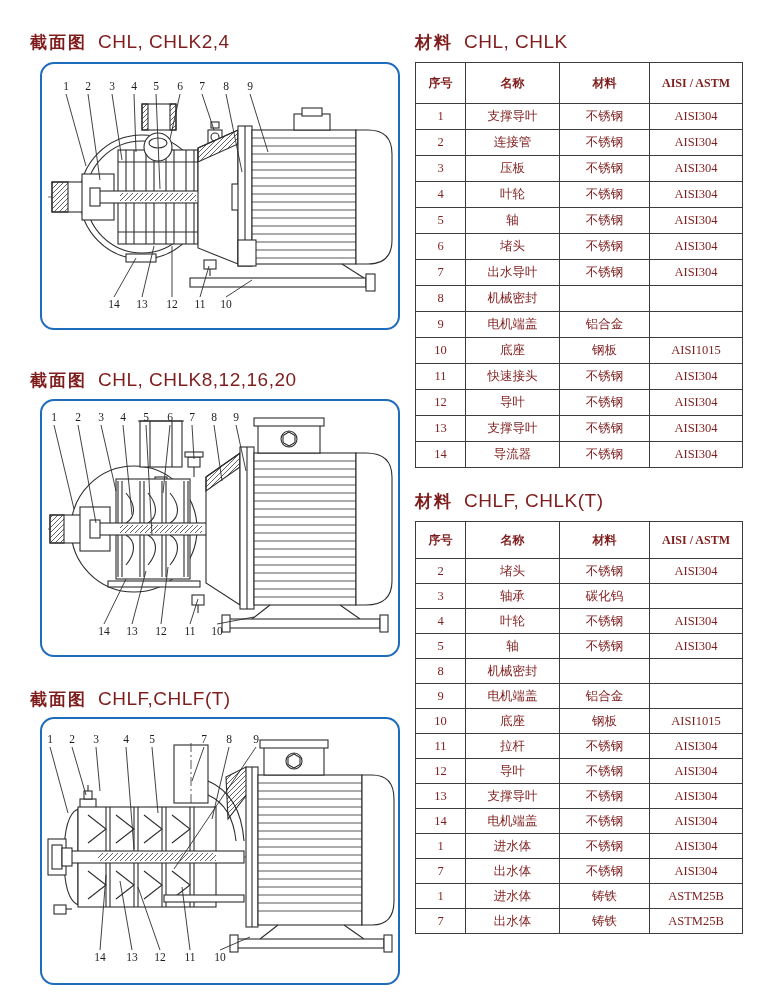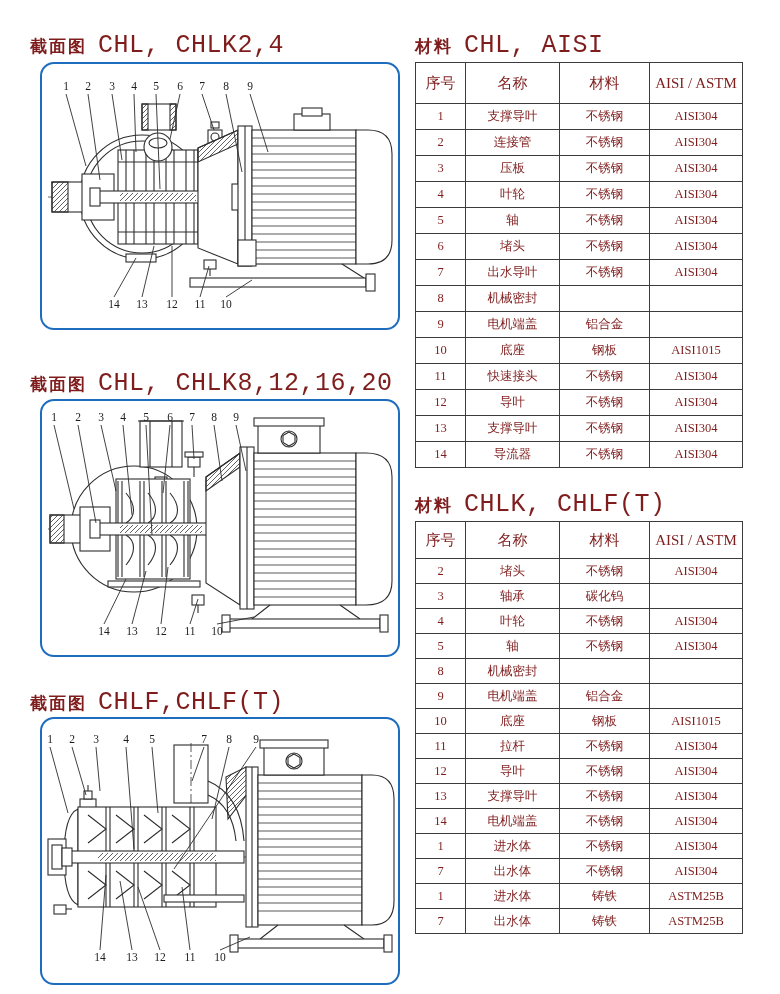--- a/index.html
+++ b/index.html
@@ -1,26 +1,26 @@
 <!DOCTYPE html>
 <html><head>
 <meta charset="utf-8">
 <style>
   html,body{margin:0;padding:0;background:#fff;}
   .page{position:relative;width:780px;height:994px;background:#ffffff;overflow:hidden;
         font-family:"Liberation Serif",serif;color:#7f1d1d;}
   .sec-title{position:absolute;display:flex;align-items:baseline;gap:11px;white-space:nowrap;}
   .sec-title .zh{font-family:"Liberation Sans",sans-serif;font-weight:bold;font-size:17px;letter-spacing:2px;}
-  .sec-title .en{font-family:Liberation Mono, monospace;font-size:25px;letter-spacing:0.5px;}
+  .sec-title .en{font-family:Liberation Sans, sans-serif;font-size:19px;letter-spacing:0.5px;}
   .diagram-box{position:absolute;border:2px solid #1e6cbd;border-radius:14px;background:#fff;}
   .diagram-box svg{display:block;width:100%;height:100%;}
   .mat-table{position:absolute;border-collapse:collapse;table-layout:fixed;background:#fff;width:327px;}
   .mat-table th,.mat-table td{border:1px solid #3c3c3c;text-align:center;vertical-align:middle;
         padding:0;font-size:12.5px;overflow:hidden;}
-  .mat-table th{font-size:15px;font-weight:normal;}
+  .mat-table th{font-size:12px;font-weight:bold;}
   #table1 th{height:40px;} #table1 td{height:25px;}
   #table2 th{height:36px;} #table2 td{height:24px;}
   .c-group{letter-spacing:0.5px;}
   svg text.callout{font-family:"Liberation Serif",serif;font-size:11.5px;fill:#1c1c1c;}
 </style>
 </head>
 <body>
 
 <div class="page">
 
@@ -278,21 +278,21 @@
           <line x1="148" y1="231" x2="140" y2="168" stroke="#2d2d2d" stroke-width="0.9"></line>
           <text x="148" y="242" text-anchor="middle" class="callout">11</text>
           <line x1="178" y1="231" x2="208" y2="218" stroke="#2d2d2d" stroke-width="0.9"></line>
           <text x="178" y="242" text-anchor="middle" class="callout">10</text>
         </g>
     </svg>
   </div>
 
   <div class="sec-title" style="left:415px;top:31px;">
     <span class="zh">材料</span>
-    <span class="en">CHL, AISI</span>
+    <span class="en">CHL, CHLK</span>
   </div>
   <table id="table1" class="mat-table" style="left:415px;top:62px;">
     <colgroup>
         <col style="width:50px">
         <col style="width:94px">
         <col style="width:90px">
         <col style="width:93px">
       </colgroup>
     <thead>
         <tr>
@@ -385,21 +385,21 @@
           <td>14</td>
           <td>导流器</td>
           <td>不锈钢</td>
           <td>AISI304</td>
         </tr>
       </tbody>
   </table>
 
   <div class="sec-title" style="left:415px;top:490px;">
     <span class="zh">材料</span>
-    <span class="en">CHLK, CHLF(T)</span>
+    <span class="en">CHLF, CHLK(T)</span>
   </div>
   <table id="table2" class="mat-table" style="left:415px;top:521px;">
     <colgroup>
         <col style="width:50px">
         <col style="width:94px">
         <col style="width:90px">
         <col style="width:93px">
       </colgroup>
     <thead>
         <tr>

